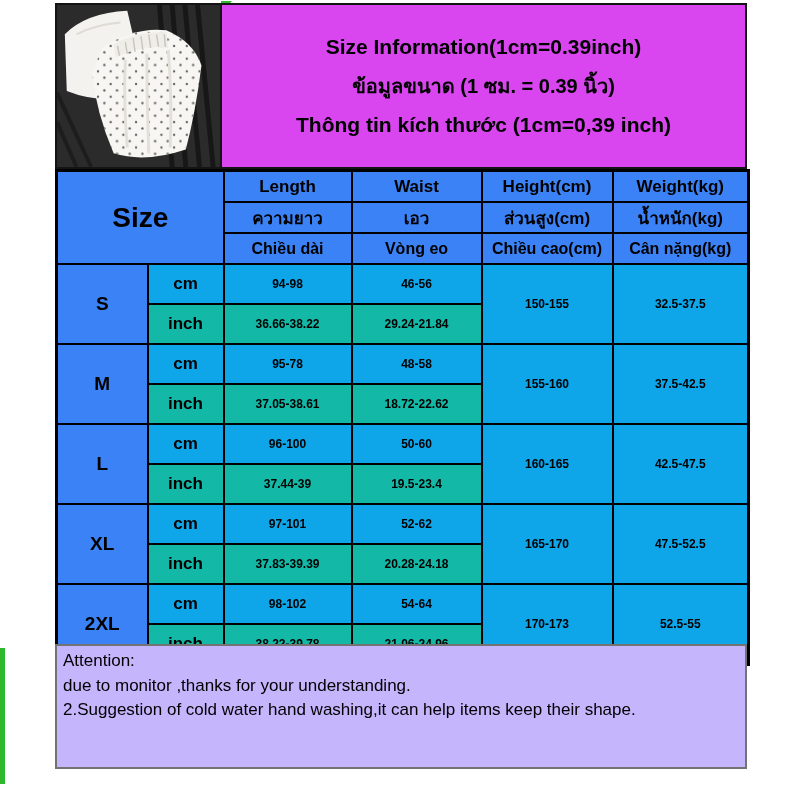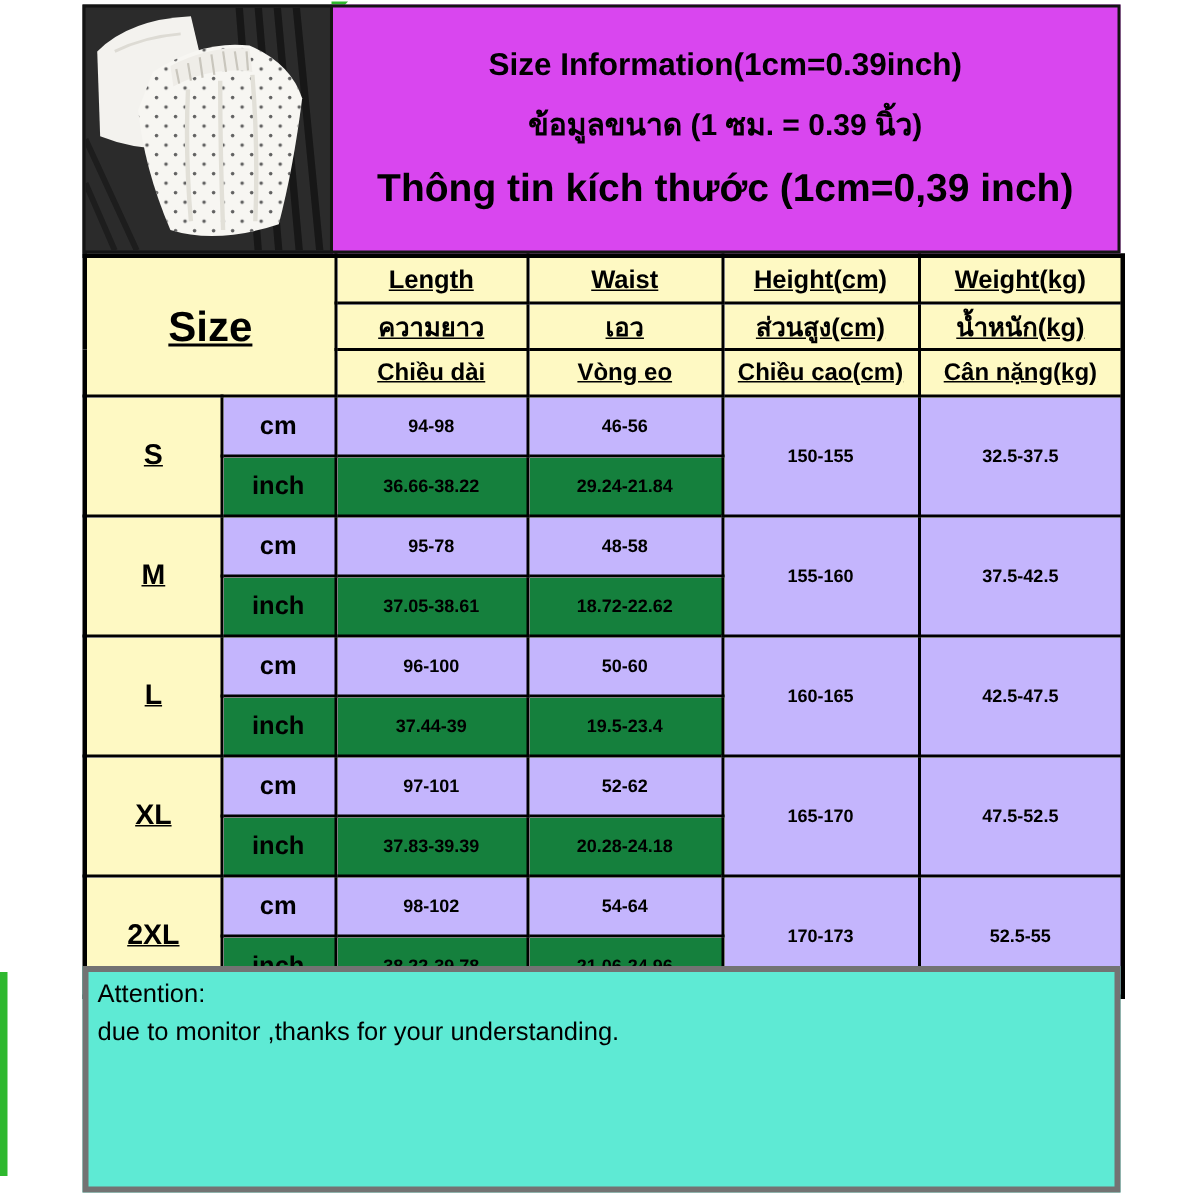--- a/index.html
+++ b/index.html
@@ -18,47 +18,47 @@
     border-top:12px solid #2eb82e;border-right:11px solid transparent;
   }
   .title-box{
     position:absolute;left:220px;top:3px;width:527px;height:166px;
     box-sizing:border-box;border:2px solid #141414;background:#d946ef;
     display:flex;flex-direction:column;justify-content:center;align-items:center;
     gap:11px;text-align:center;font-weight:bold;
   }
   .title-en{font-size:21px;}
   .title-th{font-size:20px;}
-  .title-vi{font-size:26px;}
+  .title-vi{font-size:21px;}
   
   table.size-table{
     position:absolute;left:55px;top:169px;width:692px;
     border-collapse:collapse;table-layout:fixed;
   }
   table.size-table td{
     border:2px solid #000;text-align:center;vertical-align:middle;
     font-weight:bold;padding:0;overflow:hidden;
   }
   table.size-table{border:3px solid #000;}
   tr.hrow td{height:29px;}
   tr.brow td{height:38px;}
-  .bg-gray{background:#fef9c3;text-decoration:underline;}
-  .bg-light{background:#c4b5fd;}
-  .bg-white{background:#15803d;}
+  .bg-gray{background:#3b82f6;}
+  .bg-light{background:#0ea5e9;}
+  .bg-white{background:#14b8a6;}
   .size-big{font-size:28px;}
   .h-en{font-size:17px;}
   .h-th{font-size:17px;}
   .h-vi{font-size:16px;}
   .size-letter{font-size:19px;}
   .unit{font-size:17px;}
   .val{font-size:12px;}
   
   .attention{
-    position:absolute;left:55px;top:644px;width:692px;height:151px;
-    box-sizing:border-box;border:4px solid #737373;background:#5eead4;
+    position:absolute;left:55px;top:644px;width:692px;height:125px;
+    box-sizing:border-box;border:2px solid #737373;background:#c4b5fd;
     font-size:17px;line-height:24.5px;padding:3px 6px;font-weight:normal;
   }
   
   .green-bar{position:absolute;left:0;top:648px;width:5px;height:136px;background:#2eb82e;}
 </style>
 </head>
 <body>
 
 <div class="photo">
   <svg viewBox="0 0 167 166" xmlns="http://www.w3.org/2000/svg">
@@ -191,15 +191,16 @@
       <td class="bg-white unit">inch</td>
       <td class="bg-white val">38.22-39.78</td>
       <td class="bg-white val">21.06-24.96</td>
     </tr>
   </tbody>
 </table>
 
 <div class="attention">
   <div>Attention:</div>
   <div>due to monitor ,thanks for your understanding.</div>
+  <div>2.Suggestion of cold water hand washing,it can help items keep their shape.</div>
 </div>
 
 <div class="green-bar"></div>
 
 </body></html>

